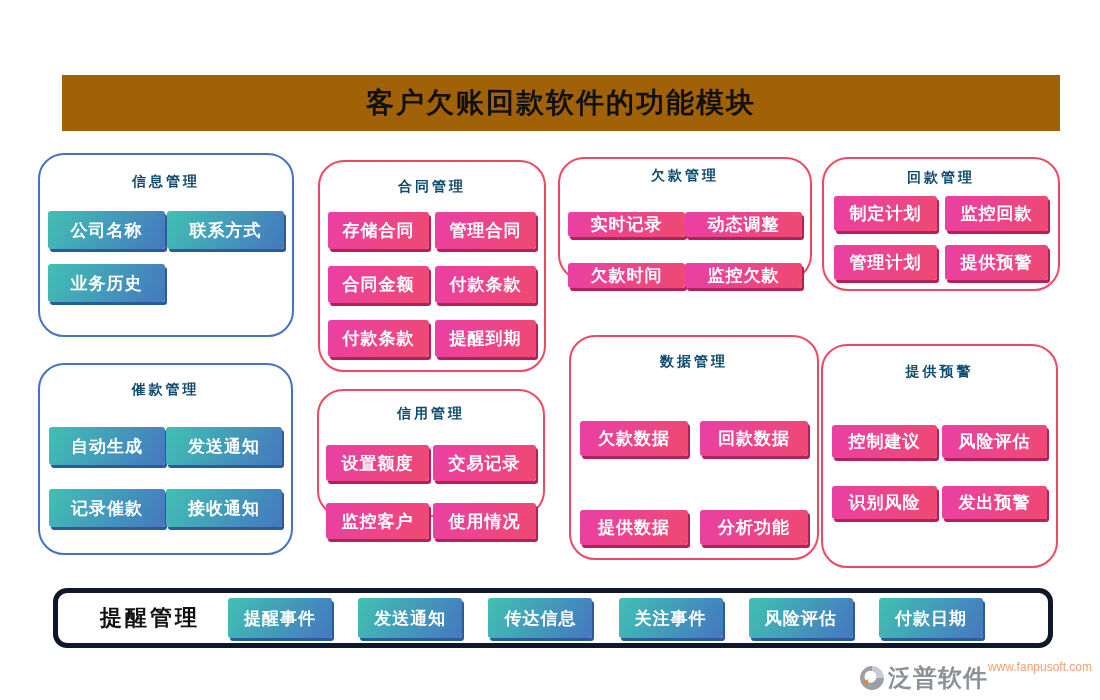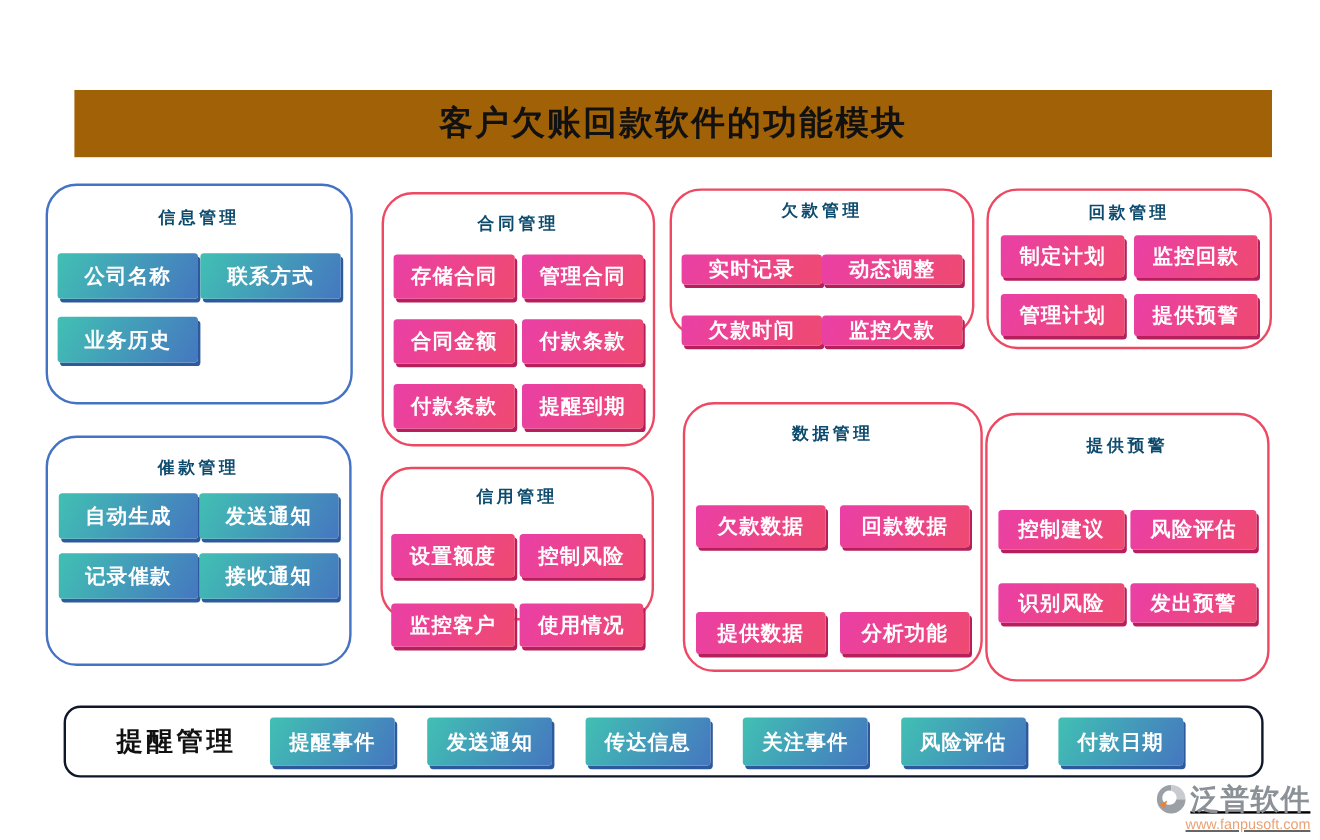--- a/index.html
+++ b/index.html
@@ -38,47 +38,47 @@
 
   #panel-debt     { left:558px; top:157px; width:254px; height:124px; padding:8px 8px 0 8px; }
   #panel-debt .btn-grid { margin-top:7px; row-gap:6px; }
   #panel-debt .btn { width:117px; height:25px;margin-top:20px; }
 
   #panel-payback  { left:822px; top:157px; width:238px; height:134px; padding:10px 10px 0 10px; }
   #panel-payback .btn-grid { margin-top:9px; row-gap:14px; }
   #panel-payback .btn { width:103px; height:35px; }
 
   #panel-collect  { left:38px;  top:363px; width:255px; height:192px; padding:16px 9px 0 9px; }
-  #panel-collect .btn-grid { margin-top:12px; row-gap:12px; }
+  #panel-collect .btn-grid { margin-top:28px; row-gap:24px; }
   #panel-collect .btn { width:116px; height:38px; }
 
   #panel-credit   { left:317px; top:389px; width:228px; height:128px; padding:14px 7px 0 7px; }
   #panel-credit .btn-grid { margin-top:22px; row-gap:22px; }
   #panel-credit .btn { width:103px; height:36px; }
 
   #panel-data     { left:569px; top:335px; width:250px; height:225px; padding:16px 9px 0 9px; }
   #panel-data .btn-grid { margin-top:18px; row-gap:22px; }
   #panel-data .btn { width:108px; height:35px;margin-top:32px; }
 
   #panel-risk     { left:821px; top:344px; width:237px; height:224px; padding:17px 9px 0 9px; }
   #panel-risk .btn-grid { margin-top:44px; row-gap:28px; }
   #panel-risk .btn { width:105px; height:33px; }
 
   
   .reminder-bar { position:absolute; left:53px; top:588px; width:1000px; height:60px;
-                  border:2px solid #0f172a; border-radius:14px; background:#ffffff;
+                  border:5px solid #0f172a; border-radius:14px; background:#ffffff;
                   display:flex; align-items:center; }
   .reminder-title { font-weight:bold; font-size:22px; color:#111111; letter-spacing:3px;
                     margin-left:42px; margin-right:28px; }
   .reminder-btns { display:flex; flex:1; justify-content:space-between; margin-right:65px; }
   .reminder-btns .btn { width:104px; height:40px; }
 
   
-  .footer { position:absolute; right:8px; bottom:6px; display:flex; flex-direction:column;
-            align-items:flex-end;text-decoration:underline; }
+  .footer { position:absolute; right:8px; bottom:6px; display:flex; flex-direction:row;
+            align-items:flex-start; }
   .footer-row { display:flex; align-items:center; gap:3px; }
   .brand-text { color:#8b9196; font-size:24px; font-weight:bold; letter-spacing:1px; }
   .brand-url { color:#eba173; font-size:12px; font-family:"Liberation Sans", sans-serif; margin-top:-2px; }
 </style>
 </head>
 <body>
 
 <div id="stage">
 
   <div class="banner">
@@ -133,21 +133,21 @@
         <div class="btn btn-blue">发送通知</div>
         <div class="btn btn-blue">记录催款</div>
         <div class="btn btn-blue">接收通知</div>
       </div>
   </div>
 
   <div class="panel pink" id="panel-credit">
     <span class="panel-title">信用管理</span>
     <div class="btn-grid">
         <div class="btn btn-pink">设置额度</div>
-        <div class="btn btn-pink">控制风险</div>
+        <div class="btn btn-pink">交易记录</div>
         <div class="btn btn-pink">监控客户</div>
         <div class="btn btn-pink">使用情况</div>
       </div>
   </div>
 
   <div class="panel pink" id="panel-data">
     <span class="panel-title">数据管理</span>
     <div class="btn-grid">
         <div class="btn btn-pink">欠款数据</div>
         <div class="btn btn-pink">回款数据</div>

